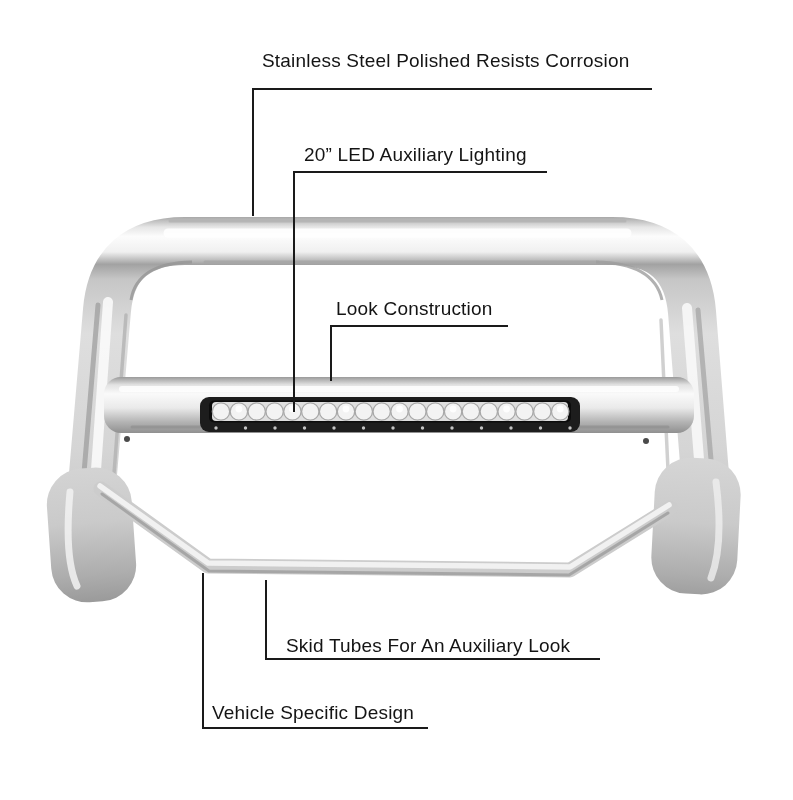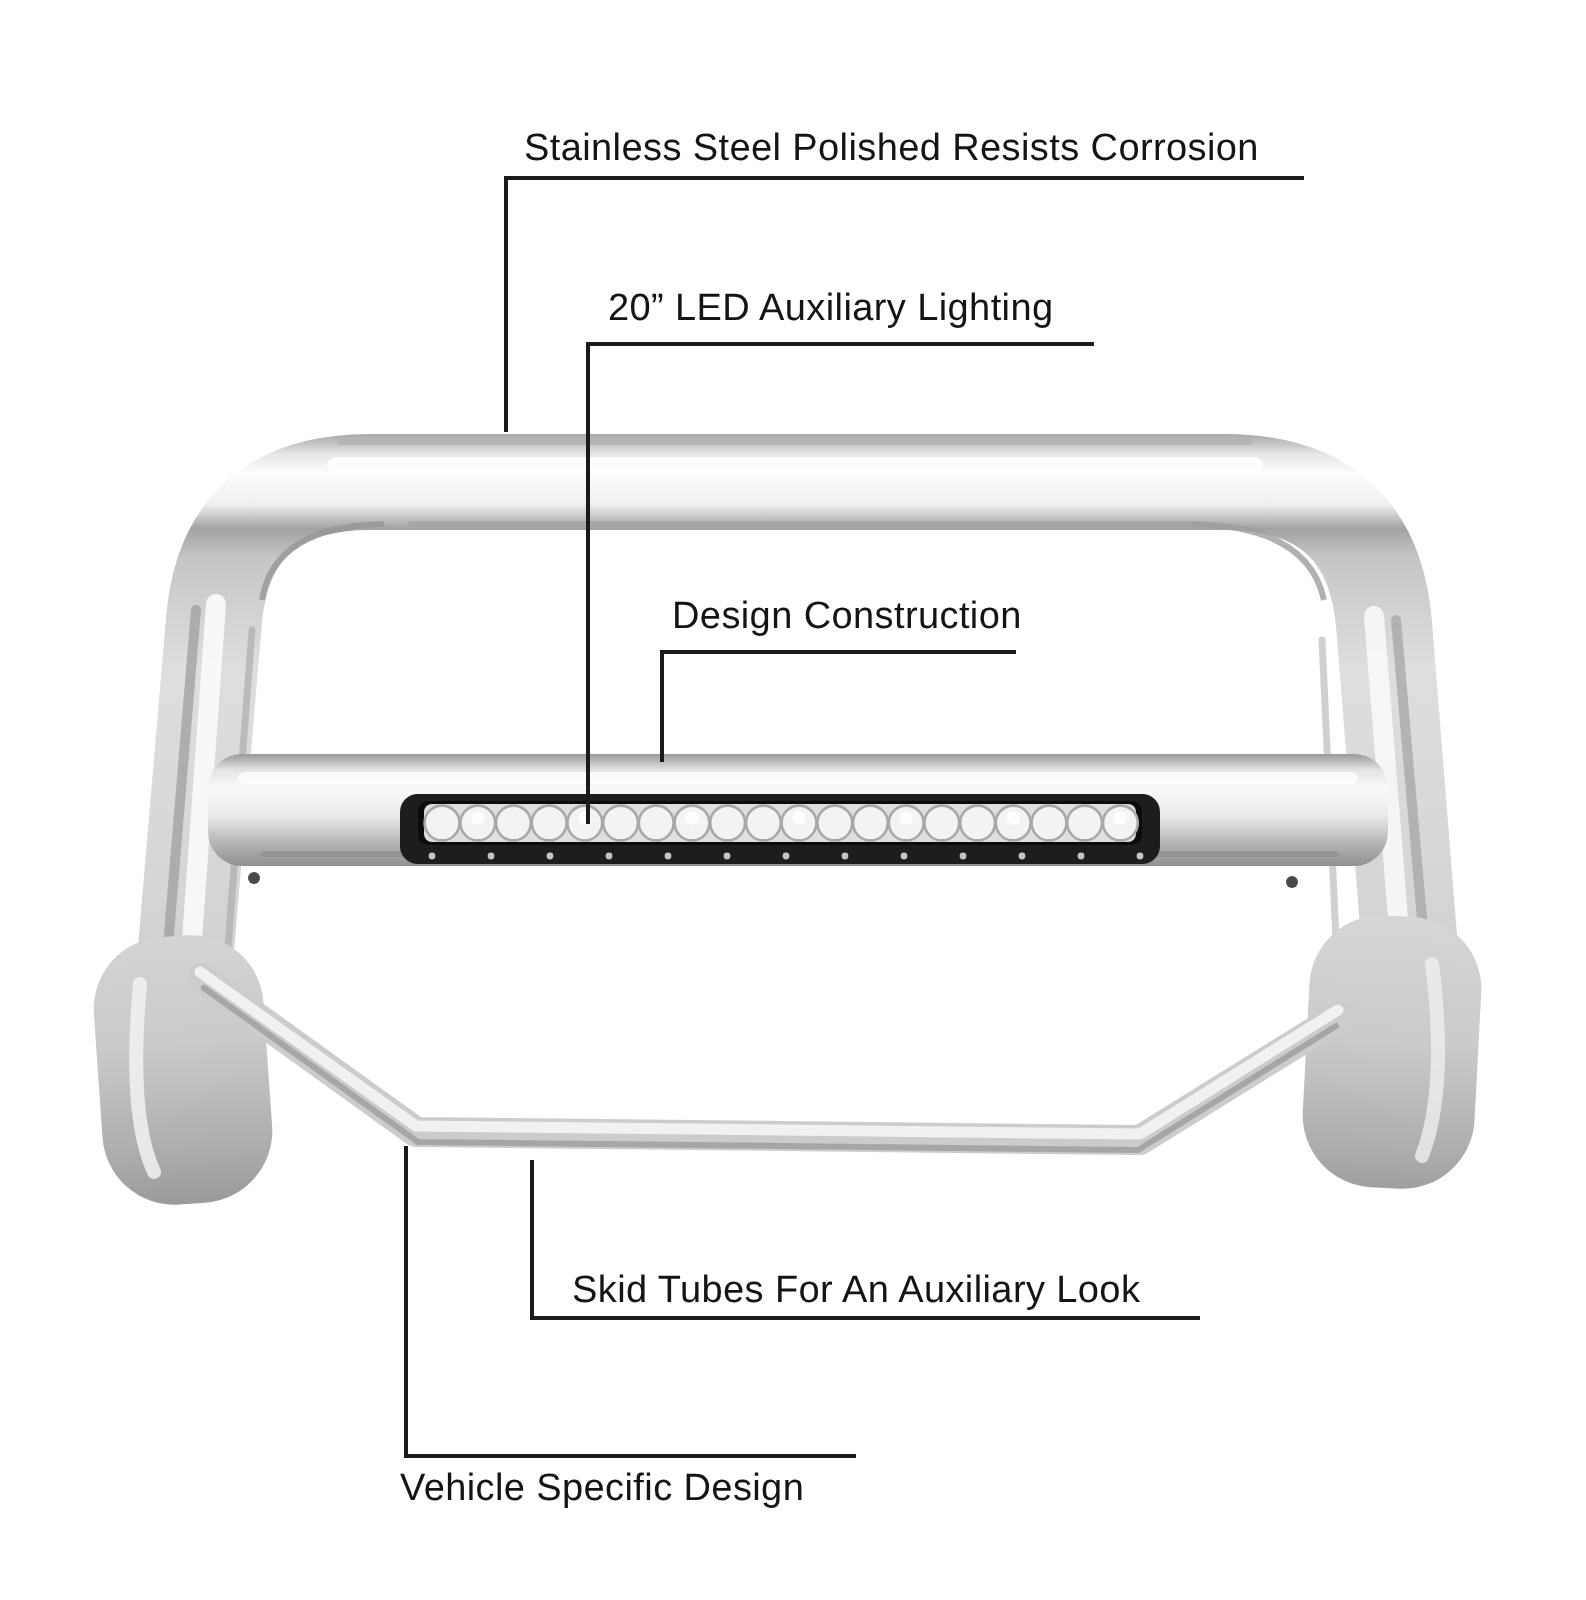--- a/index.html
+++ b/index.html
@@ -9,37 +9,37 @@
   }
   .product-svg{position:absolute;left:0;top:0;}
   .callout-label{
     position:absolute;font-size:19px;line-height:24px;color:#141414;
     white-space:nowrap;letter-spacing:.2px;z-index:5;
   }
   .callout-underline{position:absolute;height:2px;background:#1a1a1a;z-index:5;}
   .callout-leader{position:absolute;width:2px;background:#1a1a1a;z-index:5;}
 
   
-  .co1-label{left:262px;top:63px;}
+  .co1-label{left:262px;top:49px;}
   .co1-underline{left:252px;top:88px;width:400px;}
   .co1-leader{left:252px;top:90px;height:126px;}
   
   .co2-label{left:304px;top:143px;text-align:center;}
   .co2-underline{left:293px;top:171px;width:254px;}
   .co2-leader{left:293px;top:173px;height:239px;}
   
   .co3-label{left:336px;top:297px;}
   .co3-underline{left:330px;top:325px;width:178px;}
   .co3-leader{left:330px;top:327px;height:54px;}
   
   .co4-label{left:286px;top:634px;}
   .co4-underline{left:265px;top:658px;width:335px;}
   .co4-leader{left:265px;top:580px;height:78px;}
   
-  .co5-label{left:200px;top:701px;margin-top:32px;}
+  .co5-label{left:212px;top:701px;}
   .co5-underline{left:202px;top:727px;width:226px;}
   .co5-leader{left:202px;top:573px;height:154px;}
 </style>
 </head>
 <body>
 
 <div class="stage">
 
   <svg class="product-svg" width="793" height="800" viewBox="0 0 793 800">
     <defs>
@@ -174,21 +174,21 @@
     <div class="callout-leader co1-leader"></div>
   </div>
 
   <div>
     <div class="callout-label co2-label">20” LED Auxiliary Lighting</div>
     <div class="callout-underline co2-underline"></div>
     <div class="callout-leader co2-leader"></div>
   </div>
 
   <div>
-    <div class="callout-label co3-label">Design Construction</div>
+    <div class="callout-label co3-label">Look Construction</div>
     <div class="callout-underline co3-underline"></div>
     <div class="callout-leader co3-leader"></div>
   </div>
 
   <div>
     <div class="callout-label co4-label">Skid Tubes For An Auxiliary Look</div>
     <div class="callout-underline co4-underline"></div>
     <div class="callout-leader co4-leader"></div>
   </div>
 

